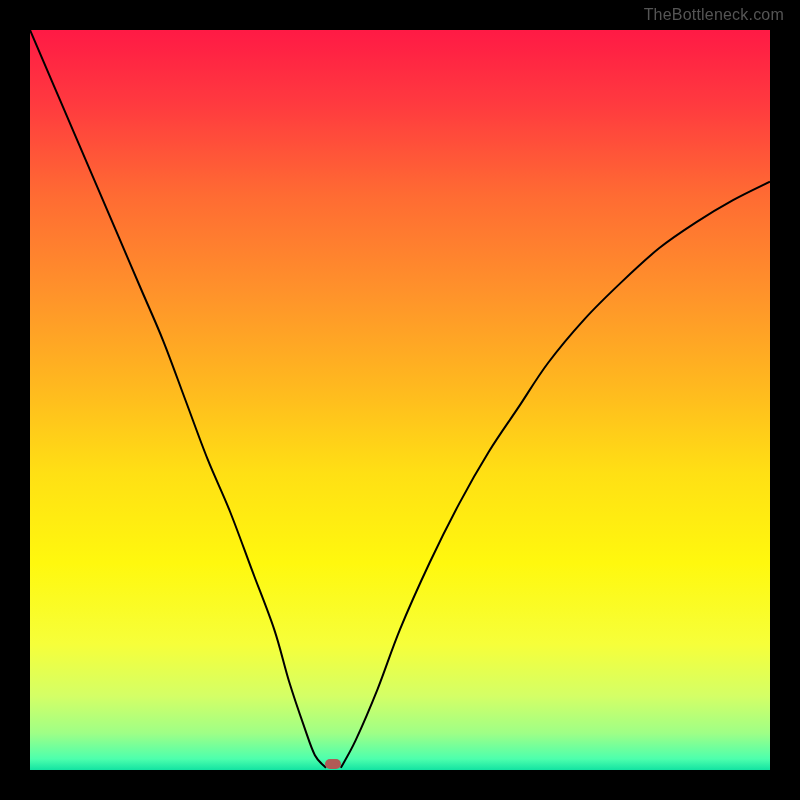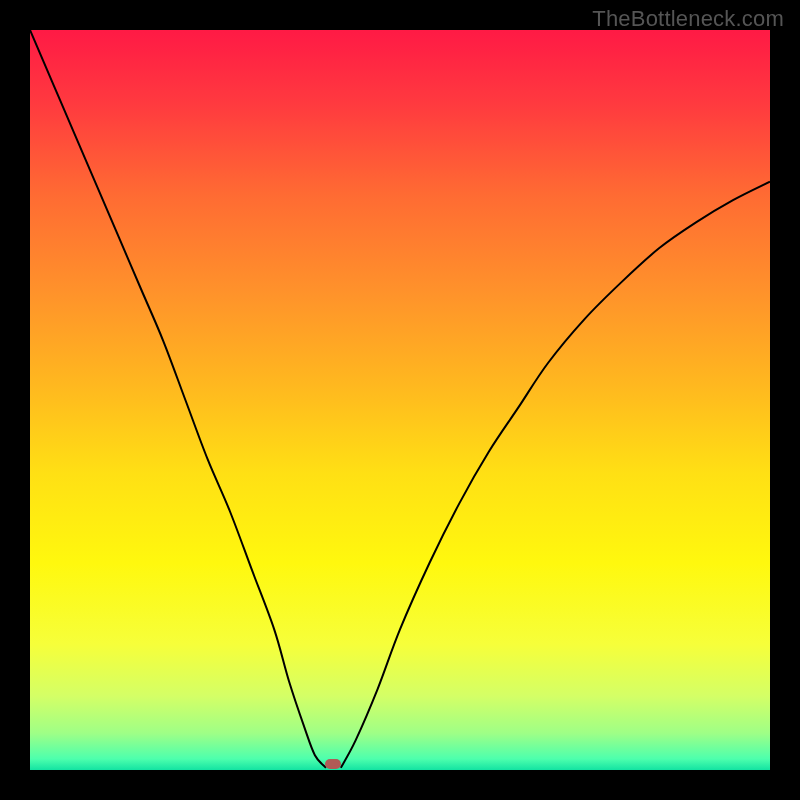--- a/index.html
+++ b/index.html
@@ -33,21 +33,21 @@
     top: 0;
     width: 100%;
     height: 100%;
     pointer-events: none;
   }
   .watermark {
     position: absolute;
     top: 6px;
     right: 16px;
     color: #555;
-    font-size: 22px;
+    font-size: 16px;
     letter-spacing: 0.2px;
     font-weight: 400;
   }
   .marker {
     position: absolute;
     width: 16px;
     height: 10px;
     border-radius: 5px;
     transform: translate(-50%, -50%);
   }

